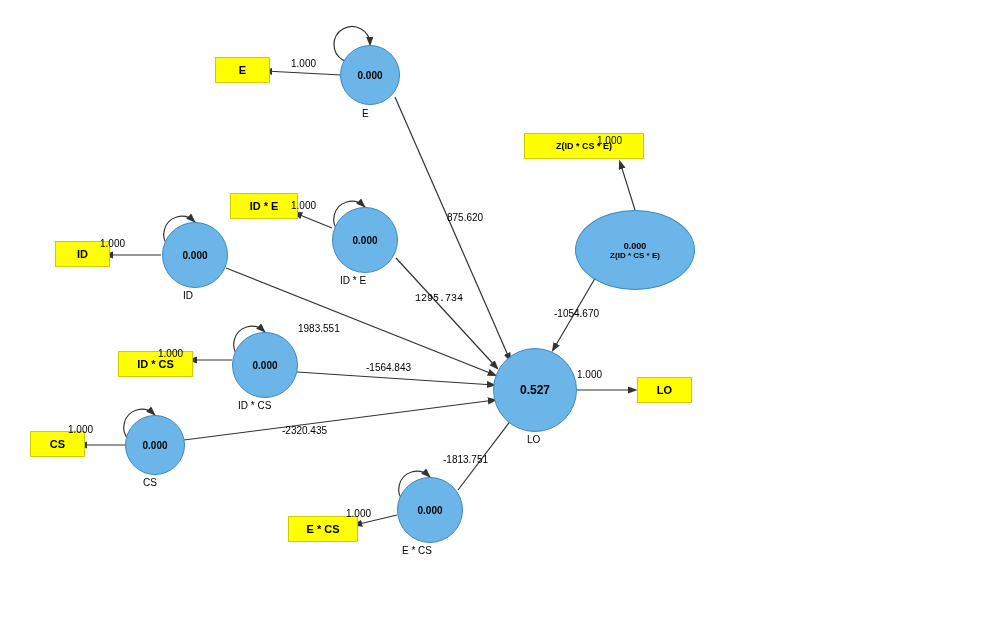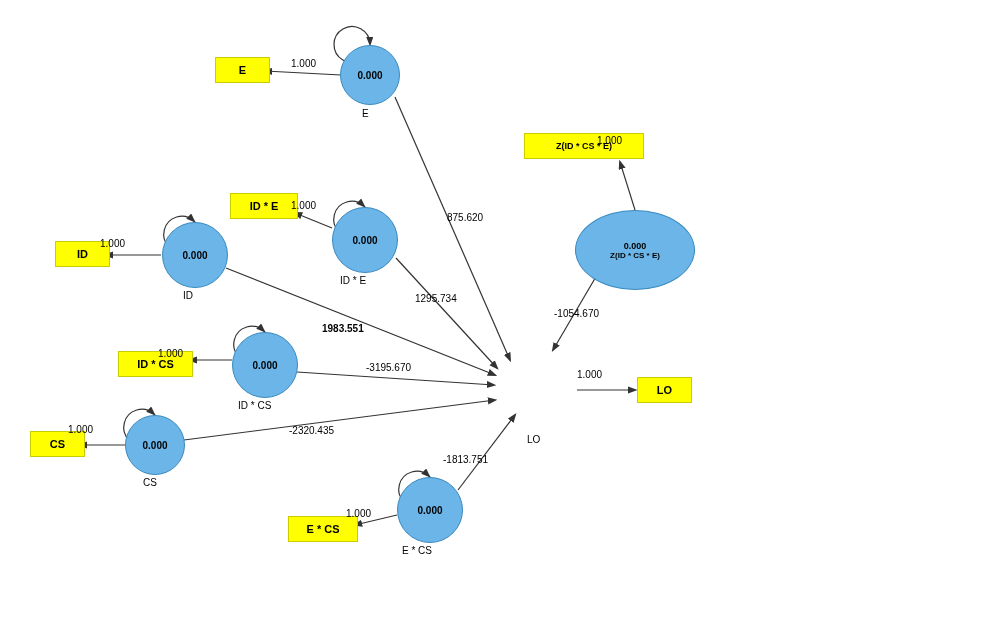--- a/index.html
+++ b/index.html
@@ -158,20 +158,23 @@
 <div class="node-circle" style="left:125px; top:415px; width:60px; height:60px;">
   <span>0.000</span>
 </div>
 <div class="node-label" style="left:143px; top:477px;">CS</div>
 
 <div class="node-circle" style="left:397px; top:477px; width:66px; height:66px;">
   <span>0.000</span>
 </div>
 <div class="node-label" style="left:402px; top:545px;">E * CS</div>
 
+<div class="node-circle" style="left:493px; top:348px; width:84px; height:84px; font-size:12px;">
+  <span>0.527</span>
+</div>
 <div class="node-label" style="left:527px; top:434px;">LO</div>
 
 <div class="node-ellipse" style="left:575px; top:210px; width:120px; height:80px; font-size:9px;">
   <span>0.000</span>
   <span style="font-size:8px;">Z(ID * CS * E)</span>
 </div>
 
 <div class="node-rect" style="left:215px; top:57px; width:55px; height:26px;">
   <span>E</span>
 </div>
@@ -207,20 +210,20 @@
 <div class="edge-label" style="left:291px; top:58px;">1.000</div>
 <div class="edge-label" style="left:100px; top:238px;">1.000</div>
 <div class="edge-label" style="left:291px; top:200px;">1.000</div>
 <div class="edge-label" style="left:158px; top:348px;">1.000</div>
 <div class="edge-label" style="left:68px; top:424px;">1.000</div>
 <div class="edge-label" style="left:346px; top:508px;">1.000</div>
 <div class="edge-label" style="left:577px; top:369px;">1.000</div>
 <div class="edge-label" style="left:597px; top:135px;">1.000</div>
 
 <div class="edge-label" style="left:447px; top:212px;">875.620</div>
-<div class="edge-label" style="left:415px; top:293px;">1295.734</div>
-<div class="edge-label" style="left:322px; top:323px;font-weight:bold;">1983.551</div>
-<div class="edge-label" style="left:366px; top:362px;">-3195.670</div>
-<div class="edge-label" style="left:282px; top:425px;margin-left:7px;">-2320.435</div>
+<div class="edge-label" style="left:415px; top:293px;font-family:Liberation Mono, monospace;">1295.734</div>
+<div class="edge-label" style="left:298px; top:323px;">1983.551</div>
+<div class="edge-label" style="left:366px; top:362px;">-1564.843</div>
+<div class="edge-label" style="left:282px; top:425px;">-2320.435</div>
 <div class="edge-label" style="left:443px; top:454px;">-1813.751</div>
 <div class="edge-label" style="left:554px; top:308px;">-1054.670</div>
 
 </div>
 
 </body></html>

